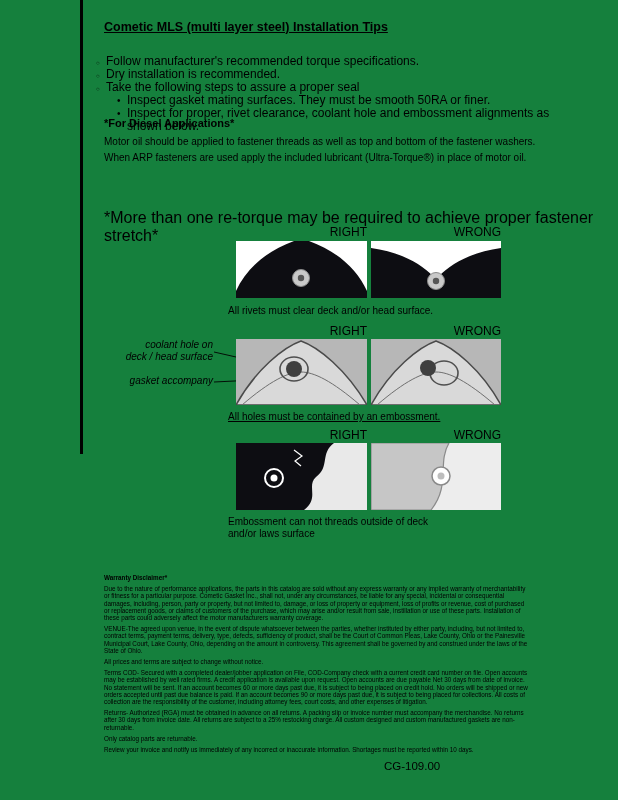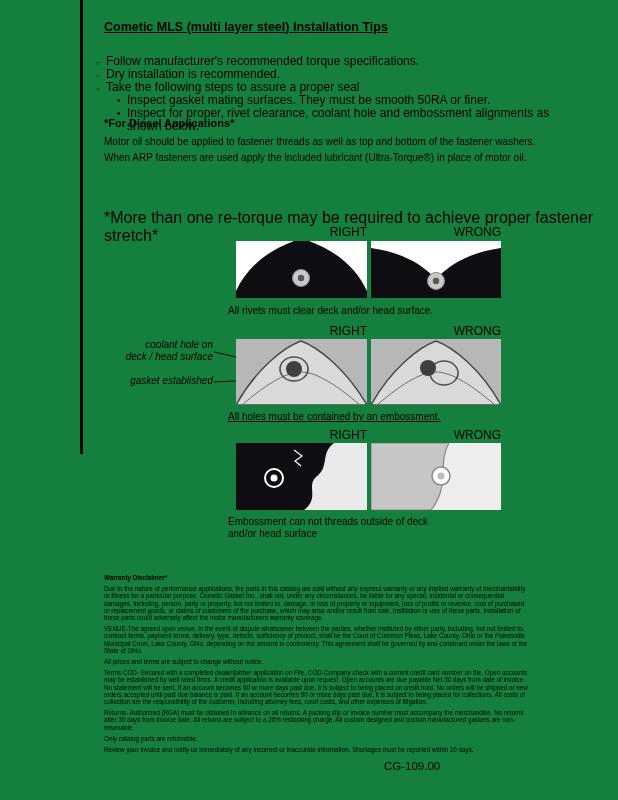--- a/index.html
+++ b/index.html
@@ -99,21 +99,21 @@
   </div>
   <p class="caption cap1">All rivets must clear deck and/or head surface.</p>
 
   <div class="rw-label col-left row2-lbl">RIGHT</div>
   <div class="rw-label col-right row2-lbl">WRONG</div>
 
   <div class="annotation ann-coolant">
     <div>coolant hole on</div>
     <div>deck / head surface</div>
   </div>
-  <div class="annotation ann-emboss">gasket established</div>
+  <div class="annotation ann-emboss">gasket accompany</div>
 
   <svg class="leader-lines" viewBox="0 0 125 60">
     <line x1="0" y1="13" x2="66" y2="28" stroke="#000" stroke-width="0.9"></line>
     <line x1="0" y1="43" x2="62" y2="40" stroke="#000" stroke-width="0.9"></line>
   </svg>
 
   <div class="diagram col-left row2-img">
     <svg viewBox="0 0 131 66" preserveAspectRatio="none">
       <rect width="131" height="66" fill="#b7b7b7"></rect>
       <path d="M0,66 C20,30 48,8 65,2 C82,8 110,30 131,66 Z" fill="#d9d9d9" stroke="#4a4a4a" stroke-width="1.5"></path>
@@ -147,21 +147,21 @@
   </div>
   <div class="diagram col-right row3-img">
     <svg viewBox="0 0 130 67" preserveAspectRatio="none">
       <rect width="130" height="67" fill="#ededed"></rect>
       <path d="M0,0 H78 C66,20 80,42 60,67 H0 Z" fill="#c6c6c6" stroke="#8a8a8a" stroke-width="1.2"></path>
       <circle cx="70" cy="33" r="9" fill="#ffffff" stroke="#8a8a8a" stroke-width="1.5"></circle>
       <circle cx="70" cy="33" r="3.5" fill="#bdbdbd"></circle>
     </svg>
   </div>
   <p class="caption cap3a">Embossment can not threads outside of deck</p>
-  <p class="caption cap3b">and/or head surface</p>
+  <p class="caption cap3b">and/or laws surface</p>
 
   <div class="legal">
     <p class="legal-heading">Warranty Disclaimer*</p>
     <p>Due to the nature of performance applications, the parts in this catalog are sold without any express warranty or any implied warranty of merchantability or fitness for a particular purpose.  Cometic Gasket Inc., shall not, under any circumstances, be liable for any special, incidental or consequential damages, including, person, party or property, but not limited to, damage, or loss of property or equipment, loss of profits or revenue, cost of purchased or replacement goods, or claims of customers of the purchase, which may arise and/or result from sale, instillation or use of these parts.  Installation of these parts could adversely affect the motor manufacturers warranty coverage.</p>
     <p>VENUE-The agreed upon venue, in the event of dispute whatsoever between the parties, whether instituted by either party, including, but not limited to, contract terms, payment terms, delivery, type, defects, sufficiency of product, shall be the Court of Common Pleas, Lake County, Ohio or the Painesville Municipal Court, Lake County, Ohio, depending on the amount in controversy. This agreement shall be governed by and construed under the laws of the State of Ohio.</p>
     <p>All prices and terms are subject to change without notice.</p>
     <p>Terms COD- Secured with a completed dealer/jobber application on File, COD-Company check with a current credit card number on file.  Open accounts may be established by well rated firms.  A credit application is available upon request.  Open accounts are due payable Net 30 days from date of invoice.  No statement will be sent.  If an account becomes 60 or more days past due, it is subject to being placed on credit hold.  No orders will be shipped or new orders accepted until past due balance is paid.  If an account becomes 90 or more days past due, it is subject to being placed for collections.  All costs of collection are the responsibility of the customer, including attorney fees, court costs, and other expenses of litigation.</p>
     <p>Returns- Authorized (RGA) must be obtained in advance on all returns.  A packing slip or invoice number must accompany the merchandise.  No returns after 30 days from invoice date.  All returns are subject to a 25% restocking charge.  All custom designed and custom manufactured gaskets are non-returnable.</p>
     <p>Only catalog parts are returnable.</p>
     <p>Review your invoice and notify us immediately of any incorrect or inaccurate information.  Shortages must be reported within 10 days.</p>

